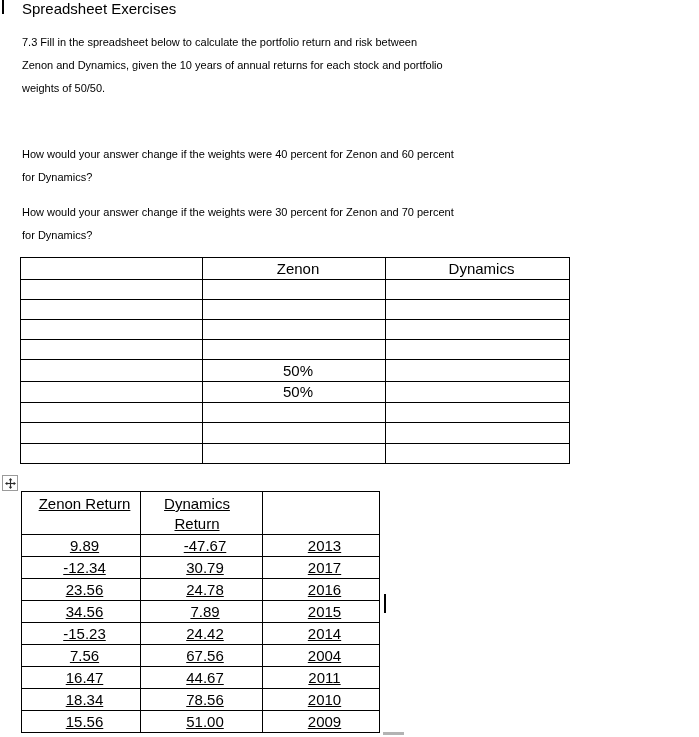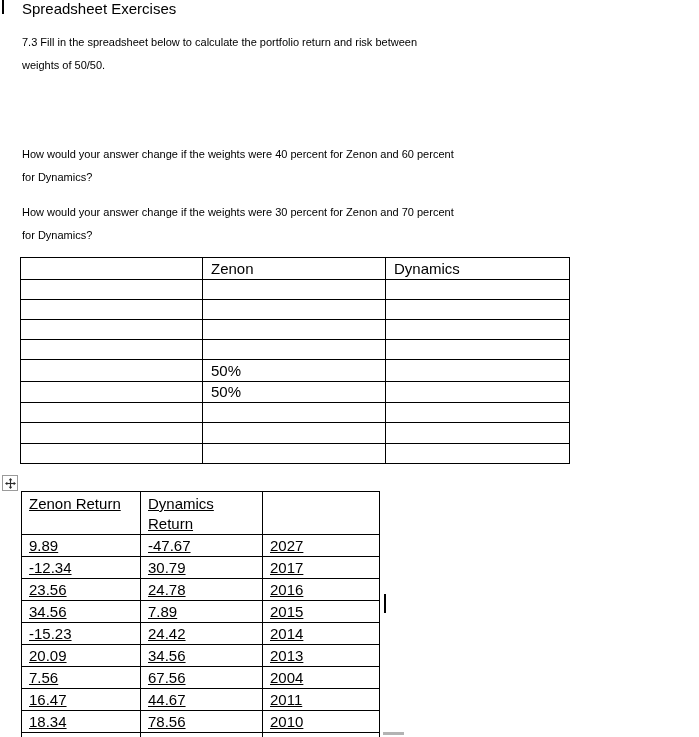--- a/index.html
+++ b/index.html
@@ -39,20 +39,21 @@
   }
   .para div { white-space: nowrap; }
   .para-73 { top: 31px; }
   .para-q1 { top: 143px; }
   .para-q2 { top: 201px; }
 
   table {
     border-collapse: collapse;
     table-layout: fixed;
     position: absolute;
+    text-align: center;
   }
   td {
     border: 1.5px solid #000000;
     font-size: 15px;
     line-height: 20px;
     vertical-align: top;
     padding: 0 0 0 8px;
     overflow: hidden;
     white-space: normal;
   }
@@ -99,20 +100,21 @@
 <body>
 
 <div class="page">
 
   <div class="edge-tick"></div>
 
   <div class="doc-title">Spreadsheet Exercises</div>
 
   <div class="para para-73">
     <div>7.3 Fill in the spreadsheet below to calculate the portfolio return and risk between</div>
+    <div>Zenon and Dynamics, given the 10 years of annual returns for each stock and portfolio</div>
     <div>weights of 50/50.</div>
   </div>
 
   <div class="para para-q1">
     <div>How would your answer change if the weights were 40 percent for Zenon and 60 percent</div>
     <div>for Dynamics?</div>
   </div>
 
   <div class="para para-q2">
     <div>How would your answer change if the weights were 30 percent for Zenon and 70 percent</div>
@@ -200,21 +202,21 @@
     </colgroup>
     <tbody>
         <tr class="hdr">
           <td>Zenon Return</td>
           <td class="wrapcell">Dynamics Return</td>
           <td></td>
         </tr>
         <tr>
           <td>9.89</td>
           <td>-47.67</td>
-          <td>2027</td>
+          <td>2013</td>
         </tr>
         <tr>
           <td>-12.34</td>
           <td>30.79</td>
           <td>2017</td>
         </tr>
         <tr>
           <td>23.56</td>
           <td>24.78</td>
           <td>2016</td>
@@ -223,25 +225,20 @@
           <td>34.56</td>
           <td>7.89</td>
           <td>2015</td>
         </tr>
         <tr>
           <td>-15.23</td>
           <td>24.42</td>
           <td>2014</td>
         </tr>
         <tr>
-          <td>20.09</td>
-          <td>34.56</td>
-          <td>2013</td>
-        </tr>
-        <tr>
           <td>7.56</td>
           <td>67.56</td>
           <td>2004</td>
         </tr>
         <tr>
           <td>16.47</td>
           <td>44.67</td>
           <td>2011</td>
         </tr>
         <tr>

